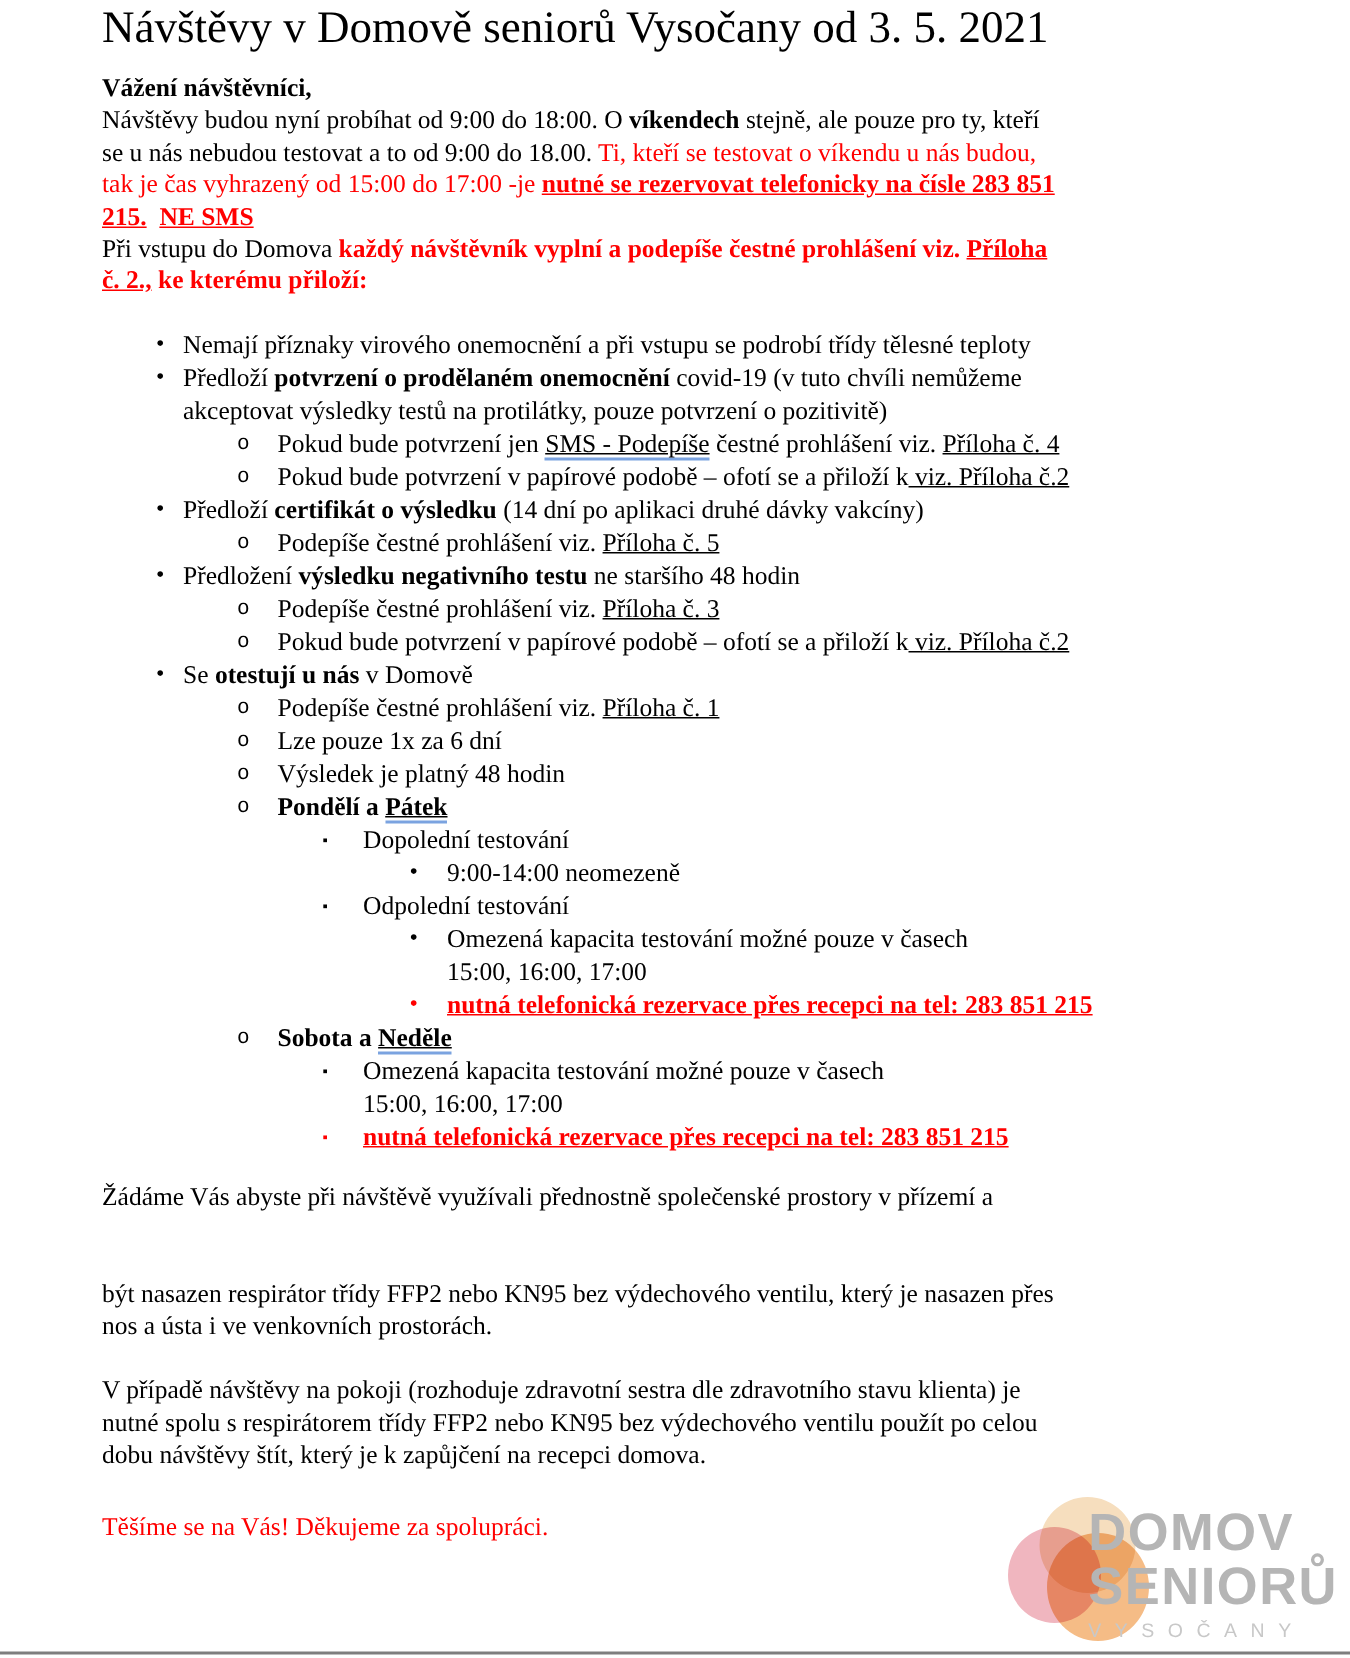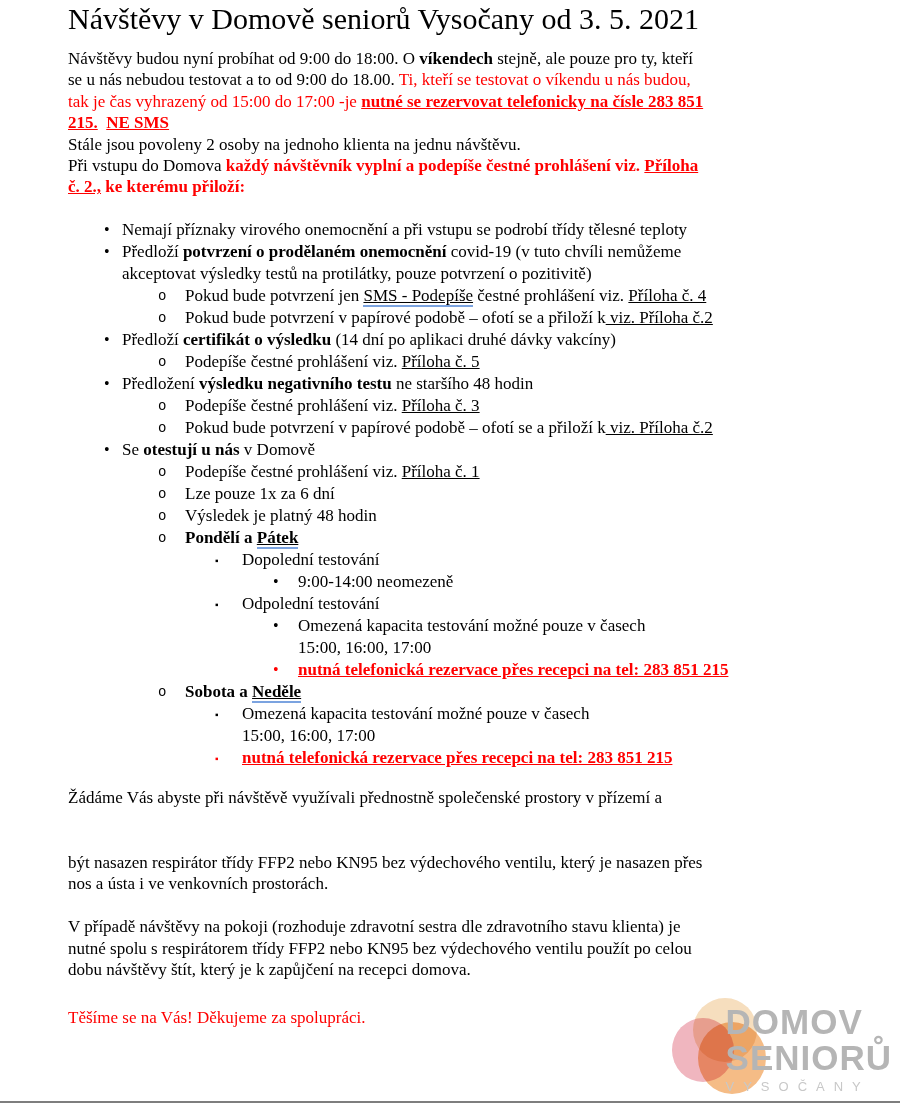--- a/index.html
+++ b/index.html
@@ -52,29 +52,29 @@
     <div class="ltext">
       <div class="lt1">DOMOV</div>
       <div class="lt2">SENIORŮ</div>
       <div class="lt3">VYSOČANY</div>
     </div>
   </div>
 
   <div class="content">
     <h1>Návštěvy v Domově seniorů Vysočany od 3. 5. 2021</h1>
 
+    <p class="b">Vážení návštěvníci,</p>
 
     <p>
       <span>Návštěvy budou nyní probíhat od 9:00 do 18:00. O </span><span class="b">víkendech</span><span> stejně, ale pouze pro ty, kteří</span><br>
       <span>se u nás nebudou testovat a to od 9:00 do 18.00. </span><span class="red">Ti, kteří se testovat o víkendu u nás budou,</span><br>
       <span class="red">tak je čas vyhrazený od 15:00 do 17:00 -je </span><span class="rbu">nutné se rezervovat telefonicky na čísle 283 851</span><br>
       <span class="rbu">215.</span><span class="red pre">  </span><span class="rbu">NE SMS</span>
     </p>
 
-    <p>Stále jsou povoleny 2 osoby na jednoho klienta na jednu návštěvu.</p>
 
     <p>
       <span>Při vstupu do Domova </span><span class="rb">každý návštěvník vyplní a podepíše čestné prohlášení viz. </span><span class="rbu">Příloha</span><br>
       <span class="rbu">č. 2.,</span><span class="rb"> ke kterému přiloží:</span>
     </p>
 
 
     <div class="sp21"></div>
 
     <div class="list">

